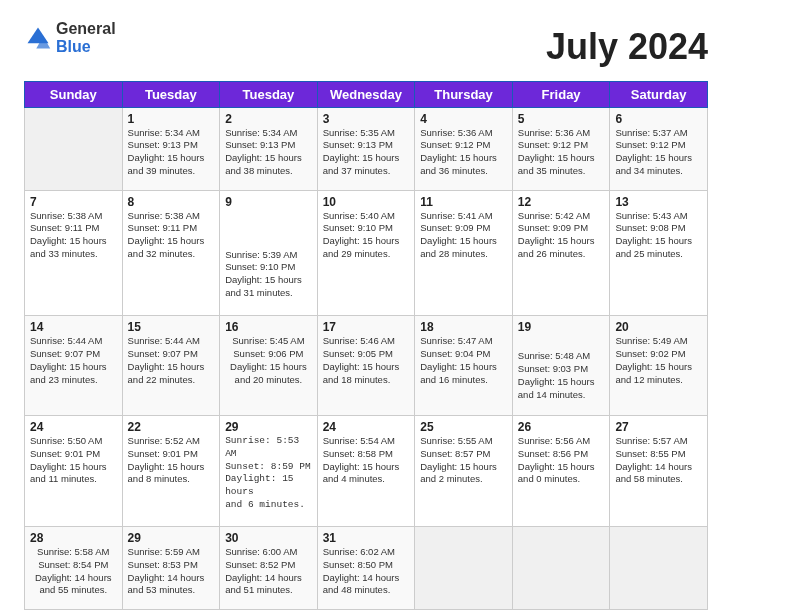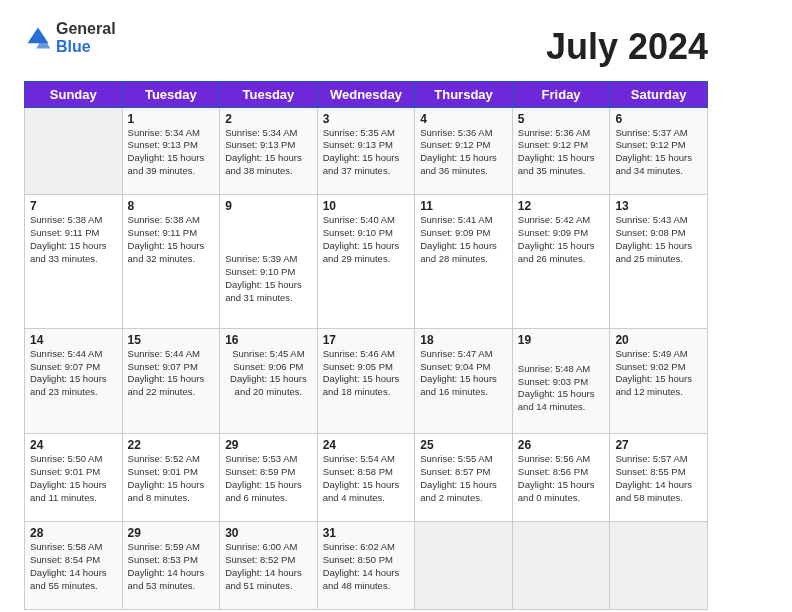--- a/index.html
+++ b/index.html
@@ -295,21 +295,21 @@
           </td>
           <td>
             <span class="day-number">22</span>
             <div class="day-info" style="white-space: pre-line;">Sunrise: 5:52 AM
 Sunset: 9:01 PM
 Daylight: 15 hours
 and 8 minutes.</div>
           </td>
           <td>
             <span class="day-number">29</span>
-            <div class="day-info" style="white-space: pre-line;">Sunrise: 5:53 AM
+            <div class="day-info" style="white-space: pre-line; font-family: Liberation Mono, monospace;">Sunrise: 5:53 AM
 Sunset: 8:59 PM
 Daylight: 15 hours
 and 6 minutes.</div>
           </td>
           <td>
             <span class="day-number">24</span>
             <div class="day-info" style="white-space: pre-line;">Sunrise: 5:54 AM
 Sunset: 8:58 PM
 Daylight: 15 hours
 and 4 minutes.</div>
@@ -332,21 +332,21 @@
             <span class="day-number">27</span>
             <div class="day-info" style="white-space: pre-line;">Sunrise: 5:57 AM
 Sunset: 8:55 PM
 Daylight: 14 hours
 and 58 minutes.</div>
           </td>
         </tr>
         <tr>
           <td>
             <span class="day-number">28</span>
-            <div class="day-info" style="white-space: pre-line;">Sunrise: 5:58 AM
+            <div class="day-info" style="white-space: pre-line; text-align: center;">Sunrise: 5:58 AM
 Sunset: 8:54 PM
 Daylight: 14 hours
 and 55 minutes.</div>
           </td>
           <td>
             <span class="day-number">29</span>
             <div class="day-info" style="white-space: pre-line;">Sunrise: 5:59 AM
 Sunset: 8:53 PM
 Daylight: 14 hours
 and 53 minutes.</div>

